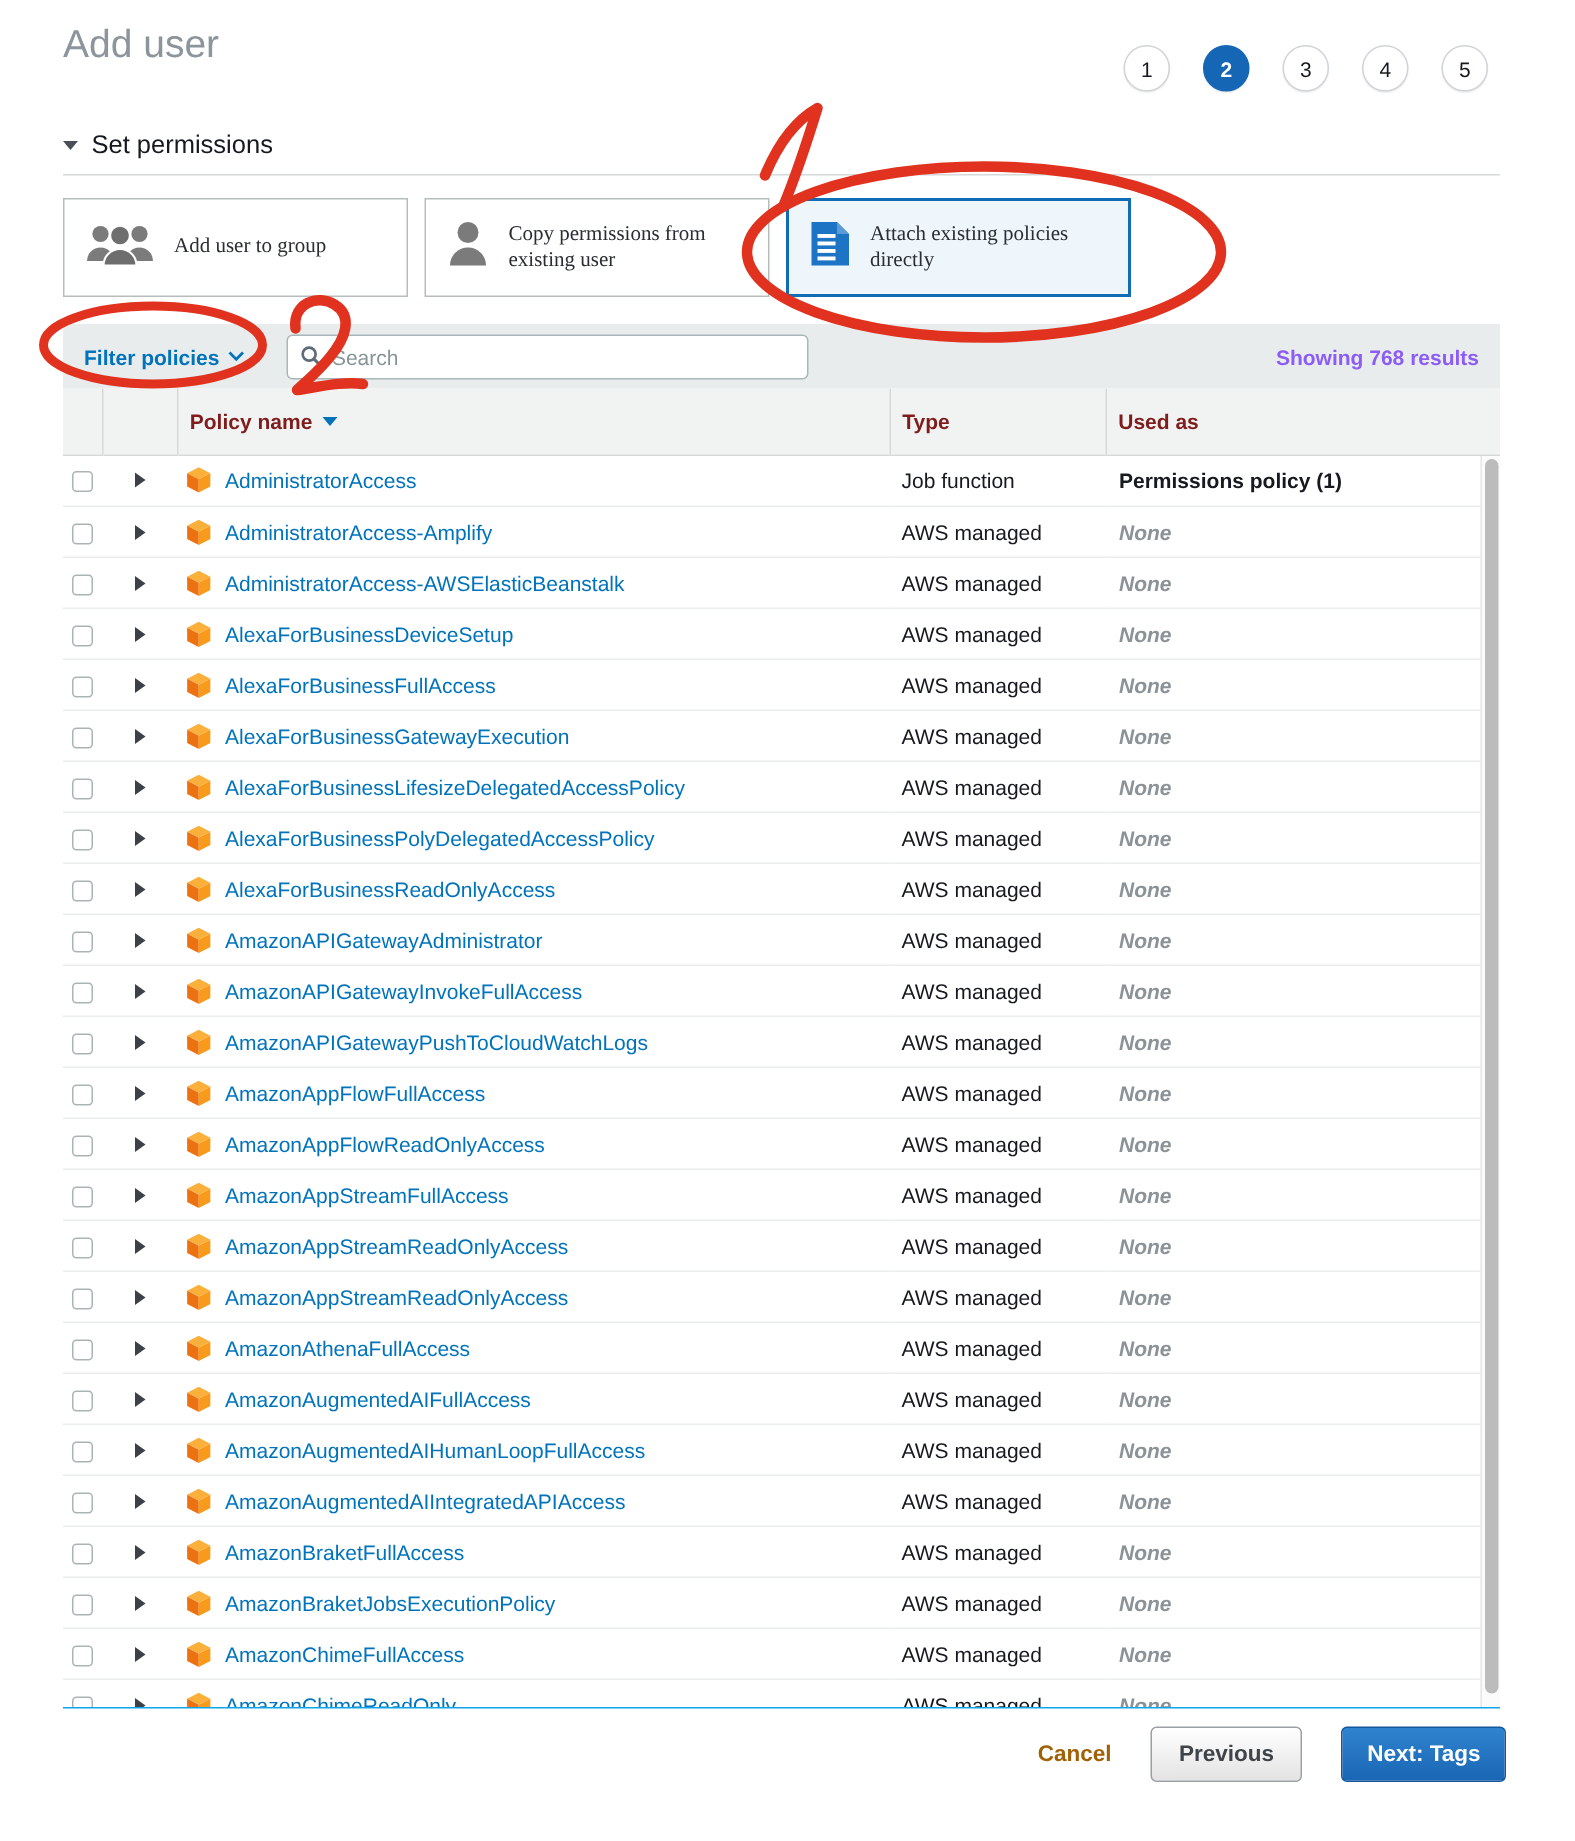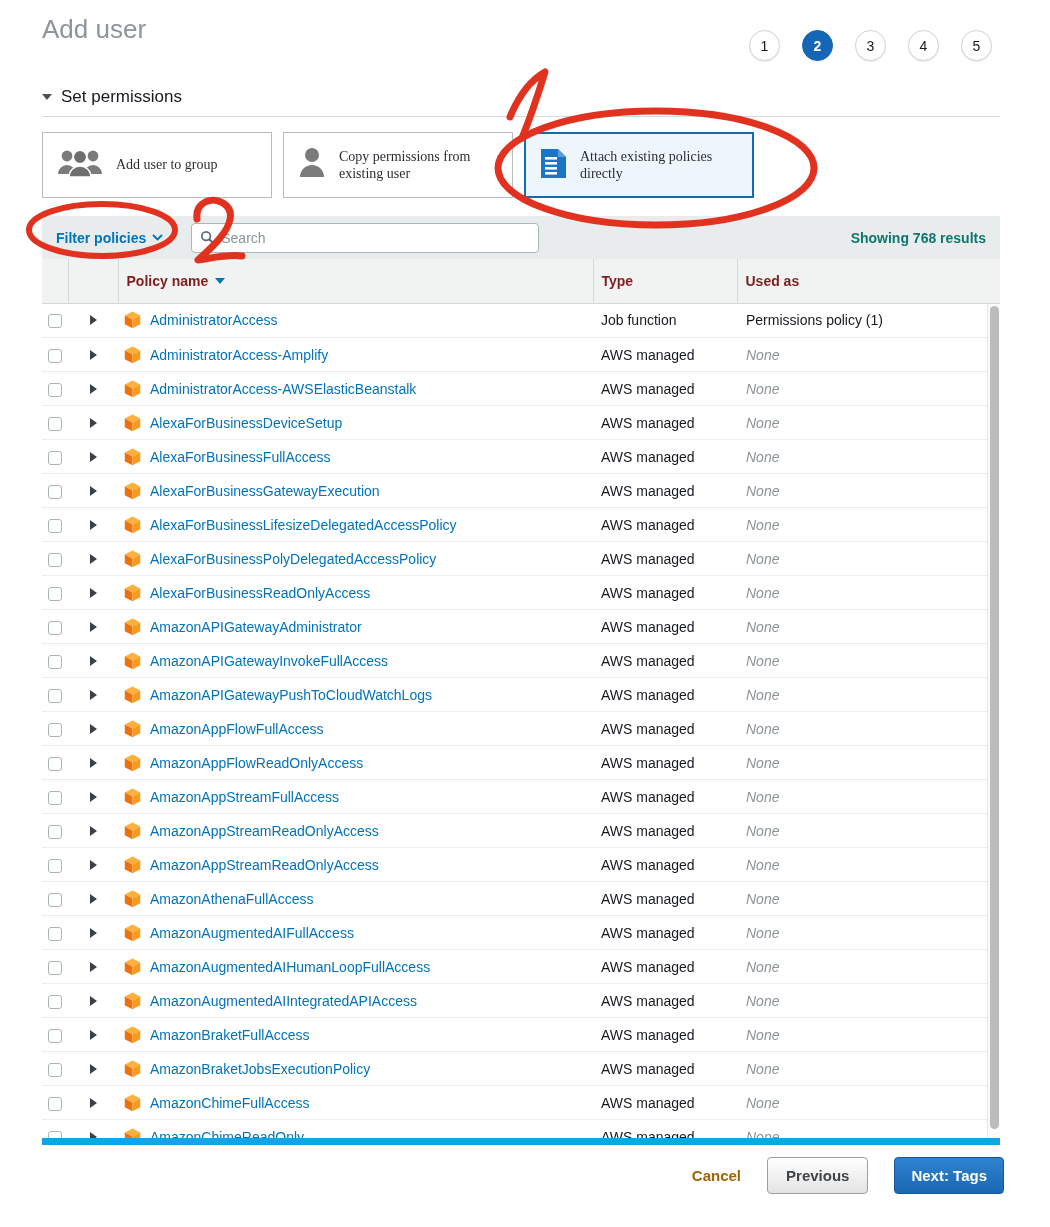--- a/index.html
+++ b/index.html
@@ -48,35 +48,35 @@
   .toolbar { margin:14px 42px 0 42px; width:958px; display:flex; justify-content:space-between; align-items:flex-start; }
   .btn-gray {
     font-family:inherit; font-size:14px; font-weight:bold; color:#3f4449;
     background:linear-gradient(#ffffff,#e2e2e2); border:1px solid #93989c;
     border-radius:4px; padding:7px 15px; cursor:pointer;
     box-shadow:0 1px 1px rgba(0,0,0,.1);
   }
   .btn-refresh { width:37px; height:33px; display:flex; align-items:center; justify-content:center; padding:0; }
 
   
-  .panel { margin:18px 0 0 42px; width:958px; border-bottom:7px solid #0ea5e9; }
+  .panel { margin:18px 0 0 42px; width:958px; border-bottom:1px solid #0ea5e9; }
   .filter-bar {
     height:43px; background:#e9eced; display:flex; align-items:center; padding:0 14px;
   }
   .filter-link { display:flex; align-items:center; gap:6px; color:#0073bb; font-weight:bold; cursor:pointer; }
   .search-box {
     margin-left:28px; width:348px; height:30px; background:#fff;
     border:1px solid #aab7b8; border-radius:4px; display:flex; align-items:center;
     padding:0 8px; gap:6px;
   }
   .search-box input {
     border:none; outline:none; flex:1; font-family:inherit; font-size:14px; color:#16191f; background:transparent;
   }
   .search-box input::placeholder { color:#879596; }
-  .results { margin-left:auto; font-weight:bold; color:#0f766e; }
+  .results { margin-left:auto; font-weight:bold; color:#8b5cf6; }
 
   
   table { border-collapse:collapse; table-layout:fixed; width:958px; }
   col.c-check { width:26px; } col.c-exp { width:50px; }
   col.c-name { width:475px; } col.c-type { width:144px; } col.c-used { width:263px; }
   thead th {
     height:44px; background:#f1f2f2; text-align:left; font-size:14px; font-weight:bold;
     color:#7f1d1d; border-left:1px solid #d5d9d9; border-bottom:1px solid #d5d9d9;
     padding-left:8px;
   }
@@ -95,21 +95,21 @@
   }
   .cell-exp { text-align:center; }
   .expander {
     display:inline-block; width:0; height:0; border-top:5px solid transparent;
     border-bottom:5px solid transparent; border-left:7px solid #3c4148; cursor:pointer;
   }
   .cell-name { padding-left:6px; }
   .name-wrap { display:flex; align-items:center; gap:9px; }
   .policy-link { color:#0073bb; text-decoration:none; cursor:pointer; }
   .cell-type { padding-left:8px; color:#16191f; }
-  .cell-used { padding-left:9px; color:#16191f; }
+  .cell-used { padding-left:9px; color:#16191f;font-weight:bold; }
   .cell-used.muted { color:#8b9398; font-style:italic; }
 
   
   .scrollbar {
     position:absolute; top:0; right:0; bottom:0; width:13px;
     background:#fbfbfb; border-left:1px solid #e6e6e6;
   }
   .scroll-thumb {
     position:absolute; top:2px; left:2px; width:9px; bottom:9px;
     background:#bcbcbc; border-radius:5px; cursor:grab;

